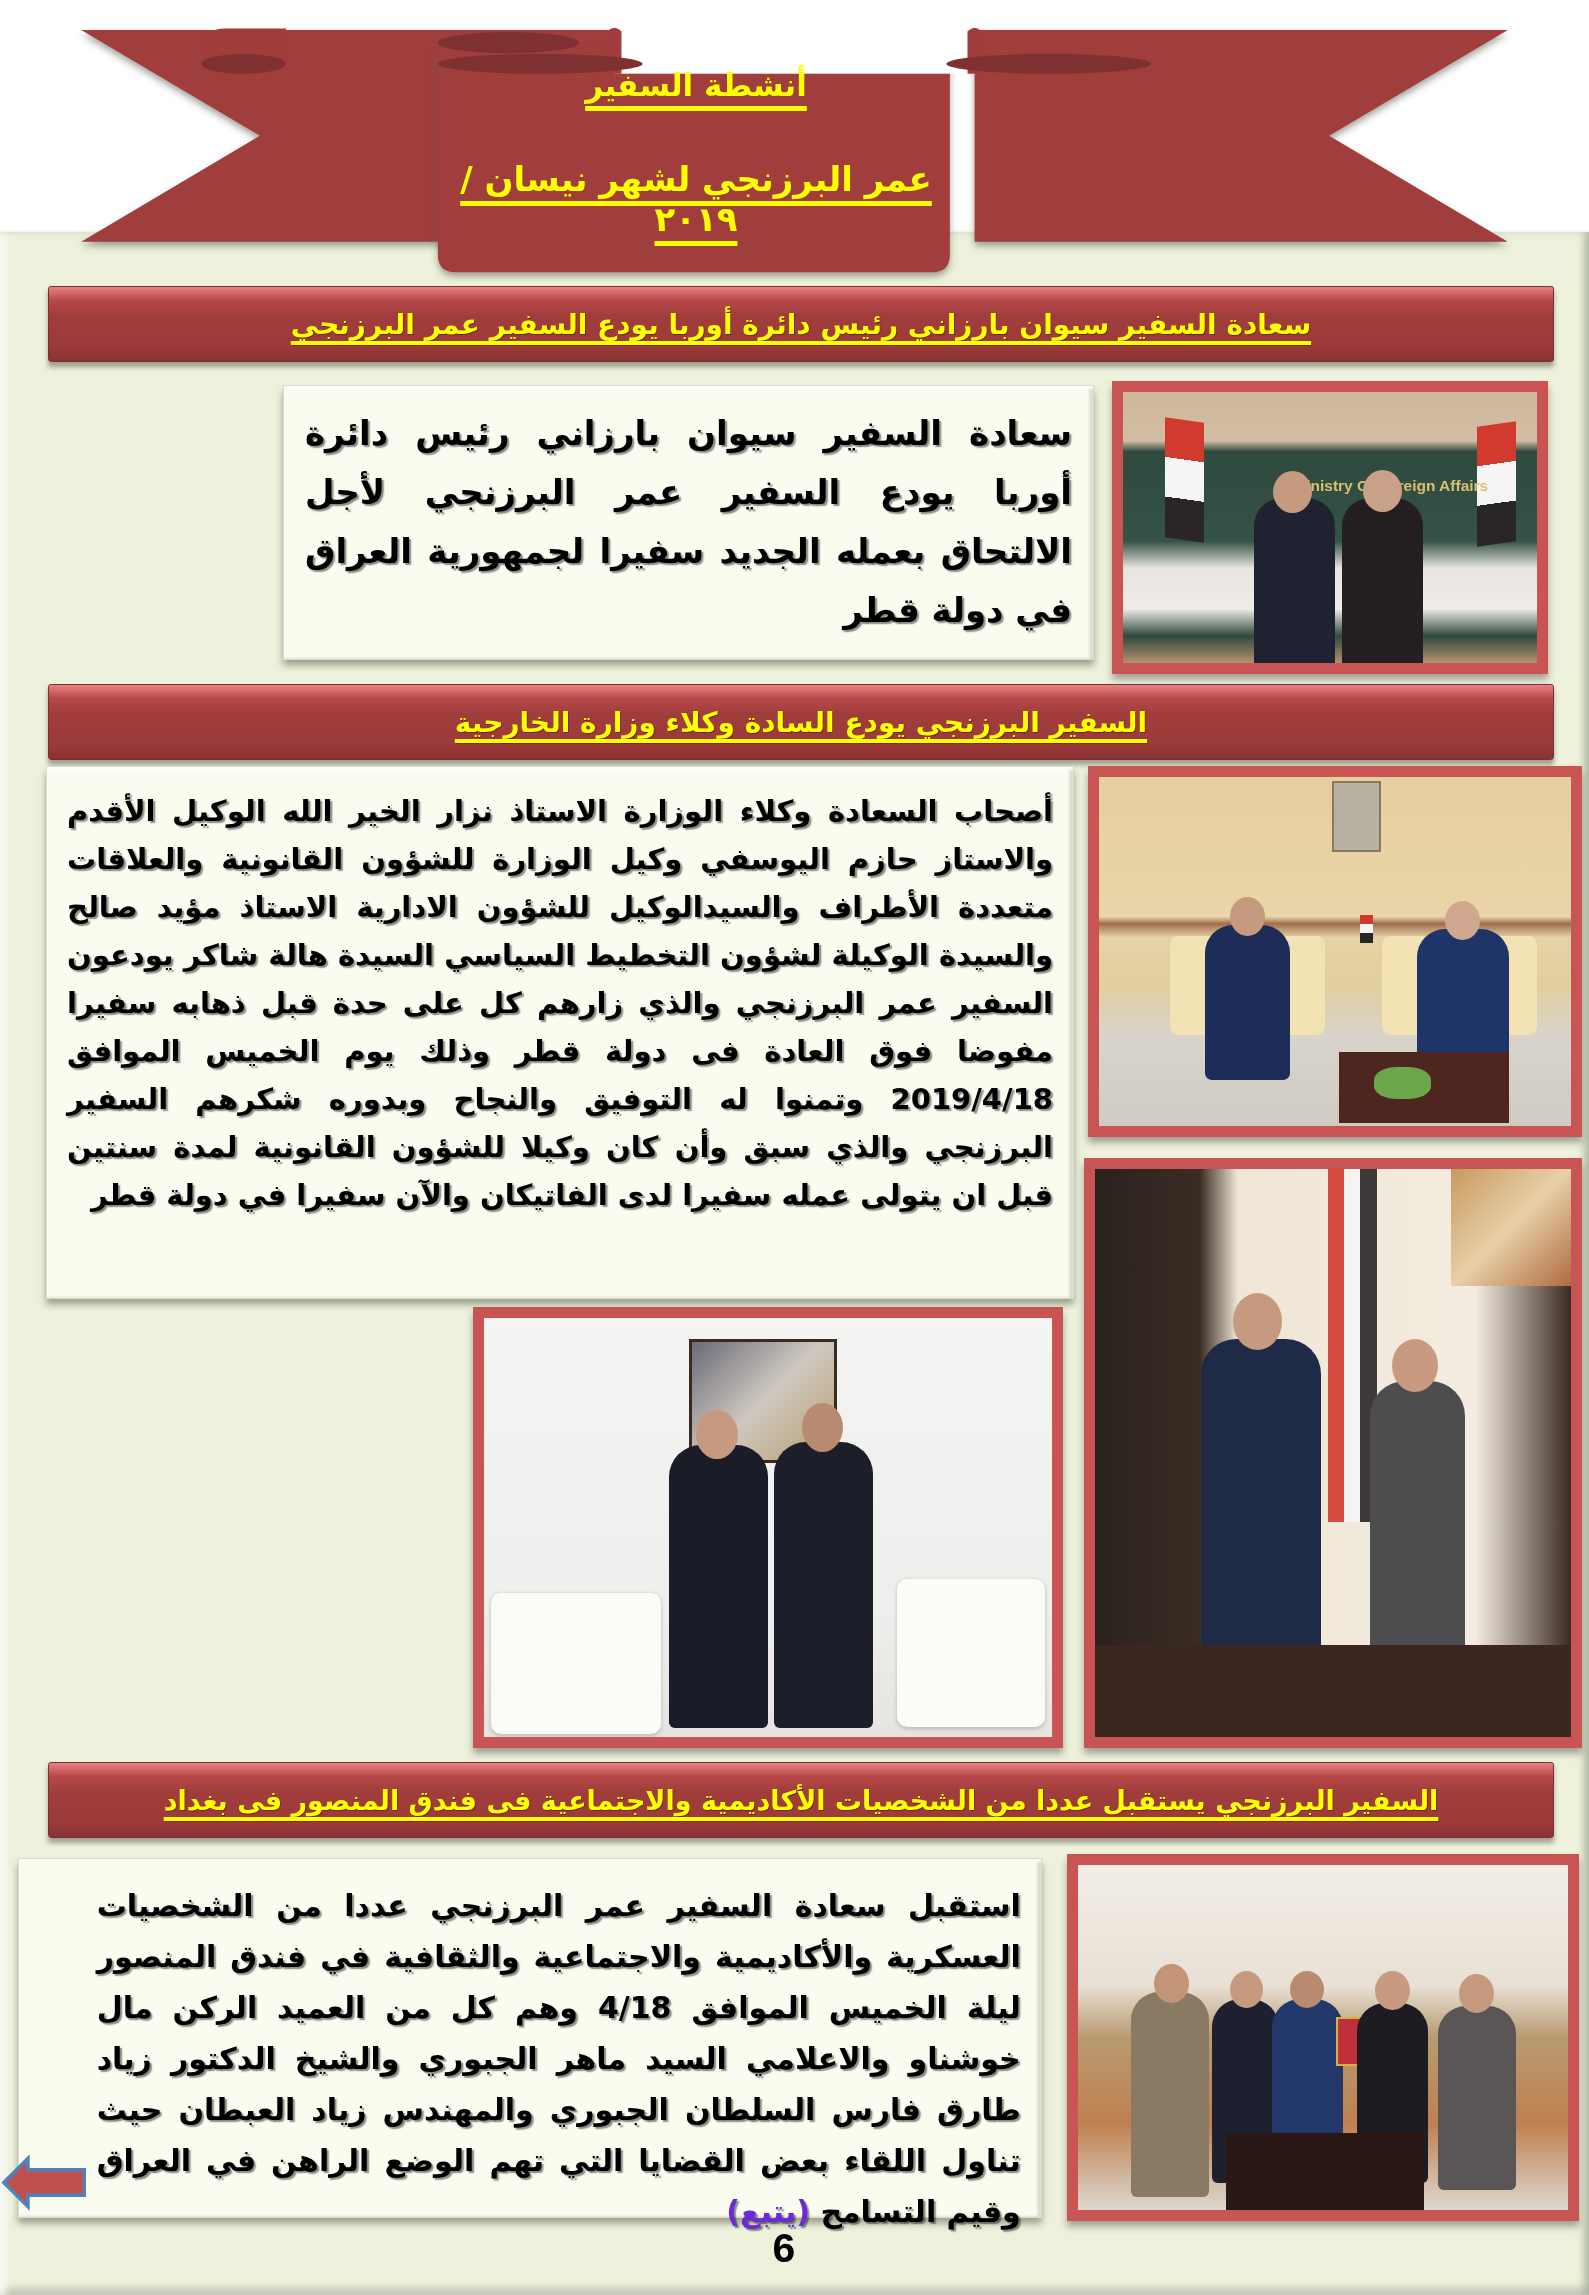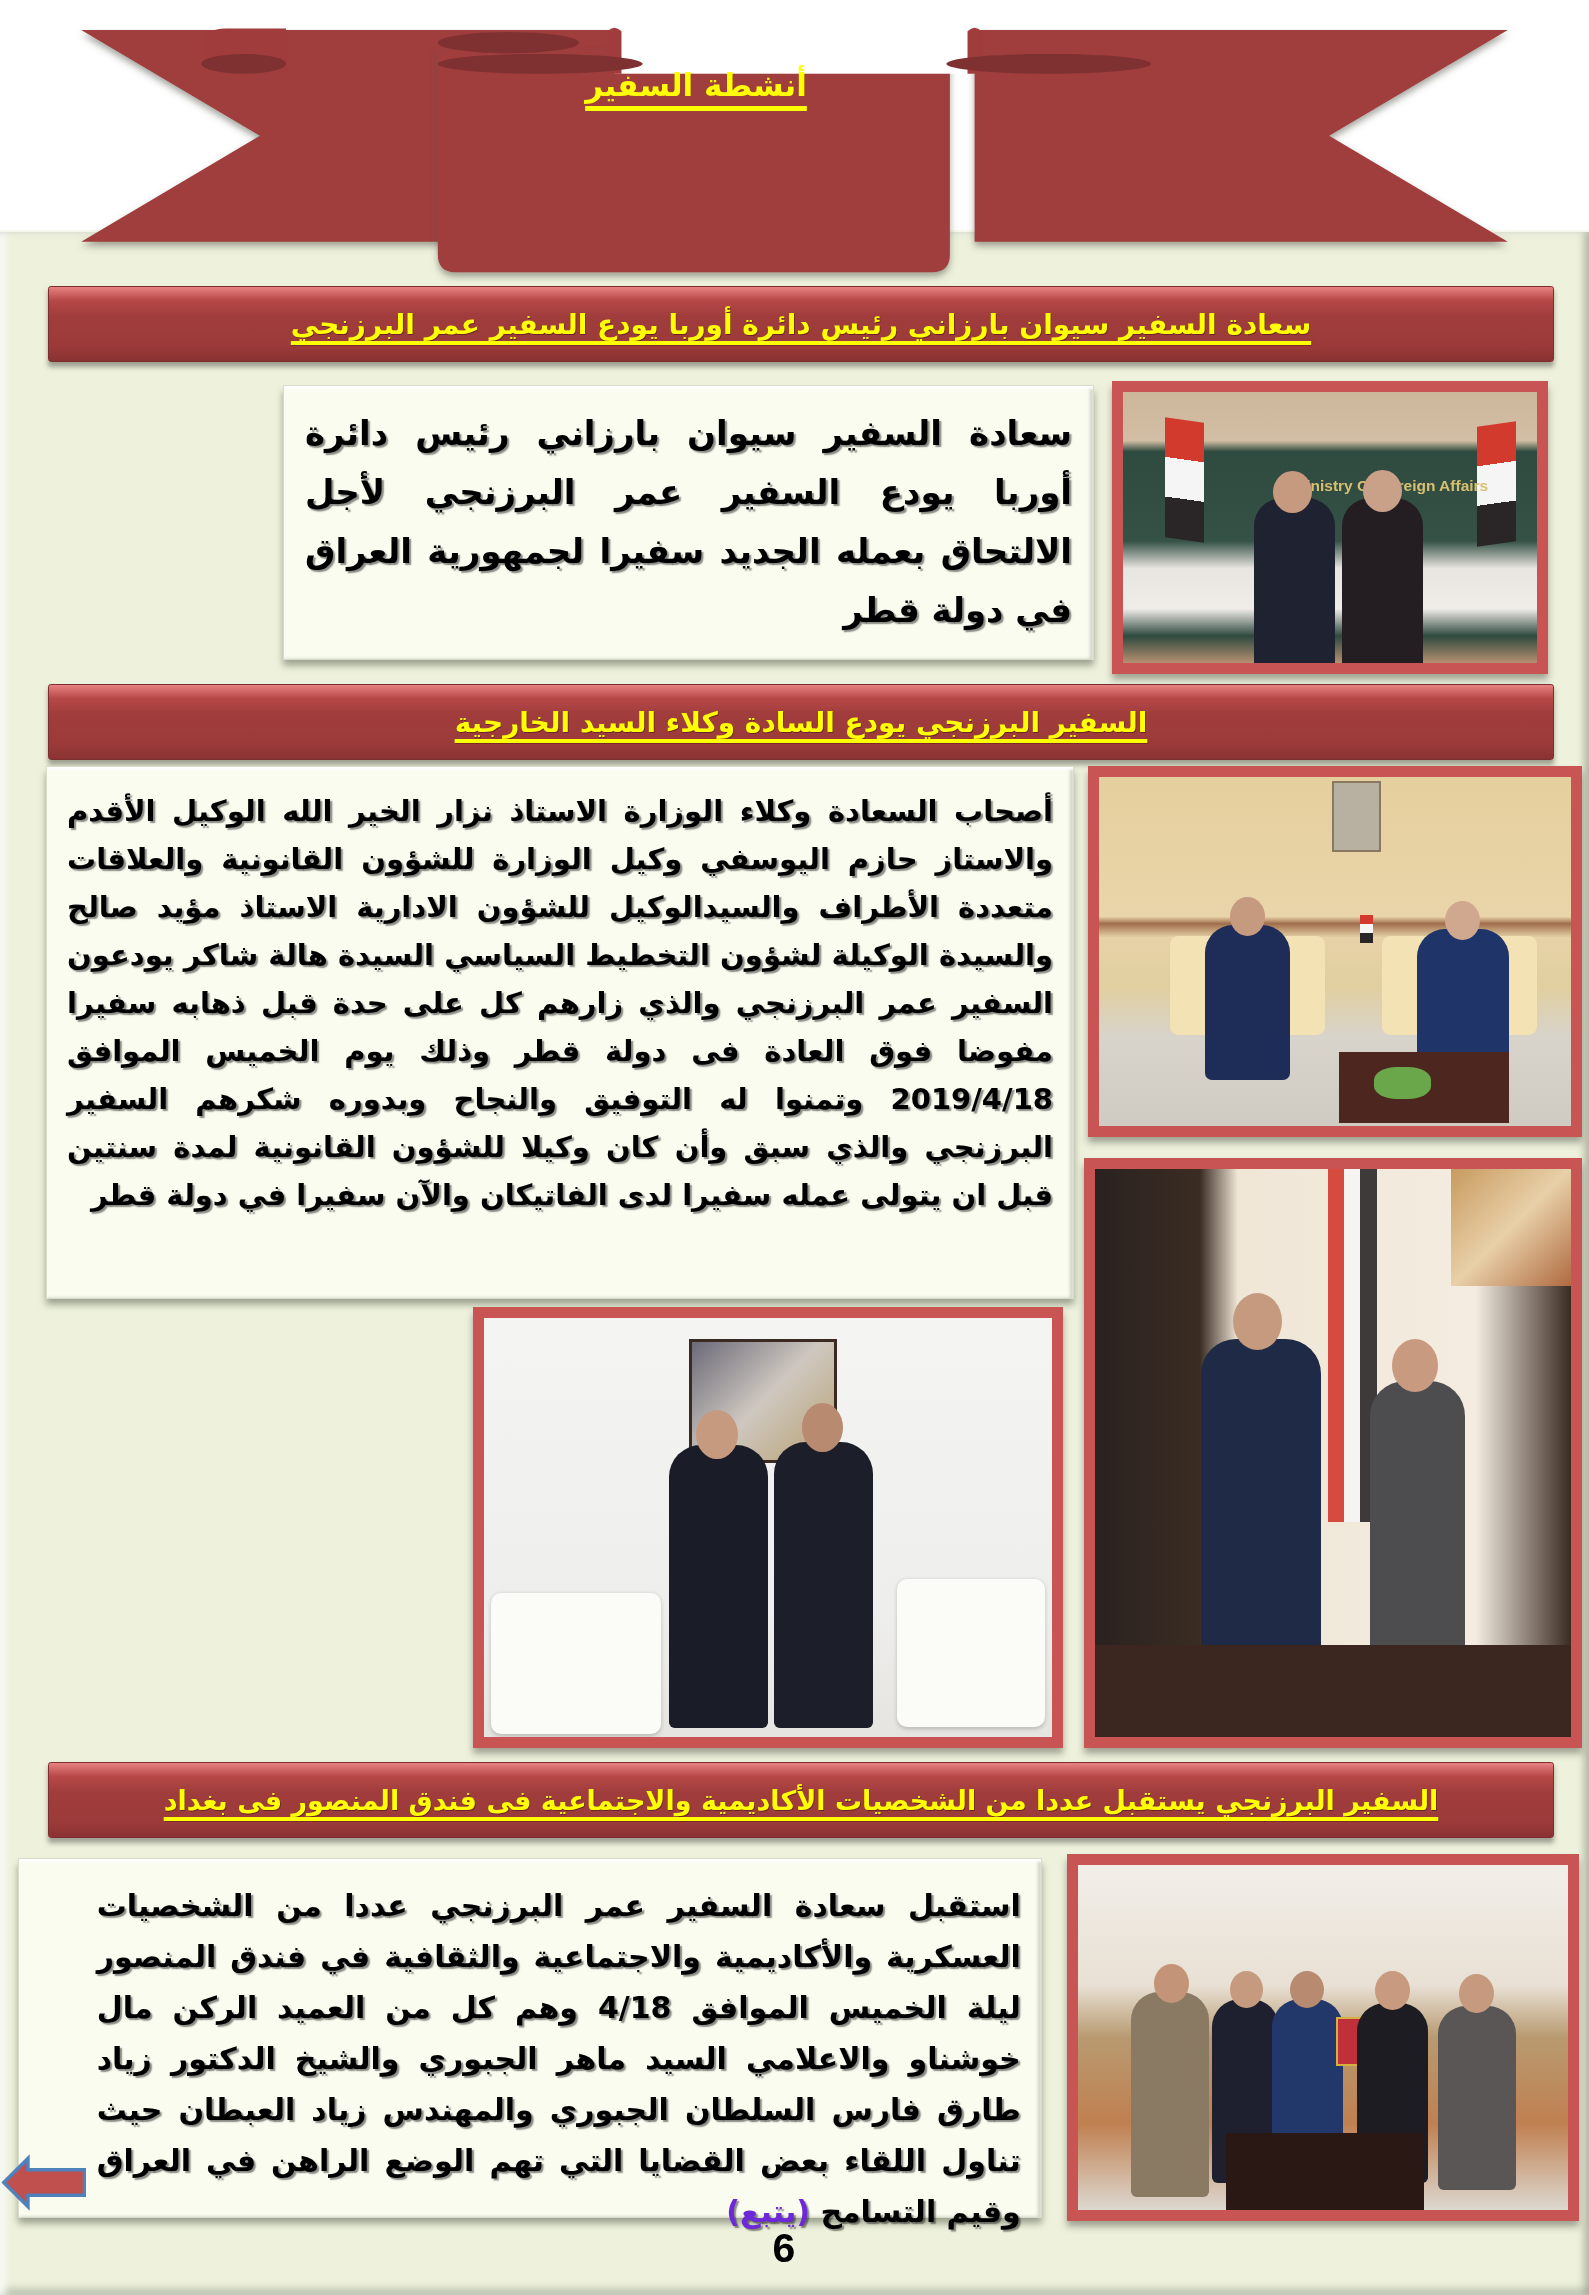--- a/index.html
+++ b/index.html
@@ -97,20 +97,21 @@
     <ellipse cx="1245" cy="60" rx="100" ry="15" fill="#7f3131"></ellipse>
 
     <path d="M 870,42 L 870,40 Q 870,30 890,30 L 1360,30 Q 1380,30 1380,42 L 1380,70 L 870,70 Z" fill="#ffffff"></path>
     <rect x="870" y="42" width="510" height="62" fill="#ffffff"></rect>
     <path d="M 860,44 Q 870,34 880,44 L 880,104 L 860,104 Z" fill="#a03c3c"></path>
     <path d="M 1370,44 Q 1380,34 1390,44 L 1390,104 L 1370,104 Z" fill="#a03c3c"></path>
     <ellipse cx="765" cy="90" rx="145" ry="14" fill="#7f3131"></ellipse>
     <ellipse cx="1485" cy="90" rx="145" ry="14" fill="#7f3131"></ellipse>
   </svg>
   <div class="banner-title t1">أنشطة السفير</div>
+  <div class="banner-title t2">عمر البرزنجي لشهر نيسان / ٢٠١٩</div>
 </div>
 
 <div class="section-bar" style="top:286px;">
   <span>سعادة السفير سيوان بارزاني رئيس دائرة أوربا يودع السفير عمر البرزنجي</span>
 </div>
 
 <div class="text-box" style="left:283px; top:385px; width:811px; height:275px; padding:17.7px 21px 7px 21px; font-size:34px; line-height:59px;">
   <p>سعادة السفير سيوان بارزاني رئيس دائرة أوربا يودع السفير عمر البرزنجي لأجل الالتحاق بعمله الجديد سفيرا لجمهورية العراق في دولة قطر</p>
 </div>
 
@@ -122,21 +123,21 @@
     <span class="caption-sign" style="left:170px; top:85px;">Ministry Of Foreign Affairs</span>
 
     <div style="position:absolute; left:131px; top:106px; width:81px; height:170px; background:#1f2230; border-radius:28px 28px 0 0;"></div>
     <div style="position:absolute; left:150px; top:79px; width:39px; height:42px; background:#c69a7e; border-radius:50%;"></div>
     <div style="position:absolute; left:219px; top:106px; width:81px; height:170px; background:#241e22; border-radius:28px 28px 0 0;"></div>
     <div style="position:absolute; left:240px; top:78px; width:39px; height:42px; background:#c9a088; border-radius:50%;"></div>
   </div>
 </div>
 
 <div class="section-bar" style="top:684px;">
-  <span>السفير البرزنجي يودع السادة وكلاء السيد الخارجية</span>
+  <span>السفير البرزنجي يودع السادة وكلاء وزارة الخارجية</span>
 </div>
 
 <div class="text-box" style="left:46px; top:766px; width:1028px; height:533px; padding:20px 20px 7px 20px; font-size:29px; line-height:48px;">
   <p>أصحاب السعادة وكلاء الوزارة الاستاذ نزار الخير الله الوكيل الأقدم والاستاز حازم اليوسفي وكيل الوزارة للشؤون القانونية والعلاقات متعددة الأطراف والسيدالوكيل للشؤون الادارية الاستاذ مؤيد صالح والسيدة الوكيلة لشؤون التخطيط السياسي السيدة هالة شاكر يودعون السفير عمر البرزنجي والذي زارهم كل على حدة قبل ذهابه سفيرا مفوضا فوق العادة فى دولة قطر وذلك يوم الخميس الموافق 2019/4/18 وتمنوا له التوفيق والنجاح وبدوره شكرهم السفير البرزنجي والذي سبق وأن كان وكيلا للشؤون القانونية لمدة سنتين قبل ان يتولى عمله سفيرا لدى الفاتيكان والآن سفيرا في دولة قطر</p>
 </div>
 
 <div class="photo" style="left:1088px; top:766px; width:494px; height:371px;">
   <div class="img" style="background:linear-gradient(to bottom, #e6cf9e 0%, #e9d5a9 40%, #a06e4c 42%, #e6d2a6 46%, #e1cfa0 60%, #d8d4cc 75%, #cfcbc2 100%);">
     <div style="position:absolute; left:233px; top:3.5px; width:49px; height:71px; background:#b8b0a0; border:2.1px solid #8a7860;"></div>
     <div style="position:absolute; left:71px; top:159px; width:155px; height:99px; background:#f3e2b4; border-radius:8.5px;"></div>

